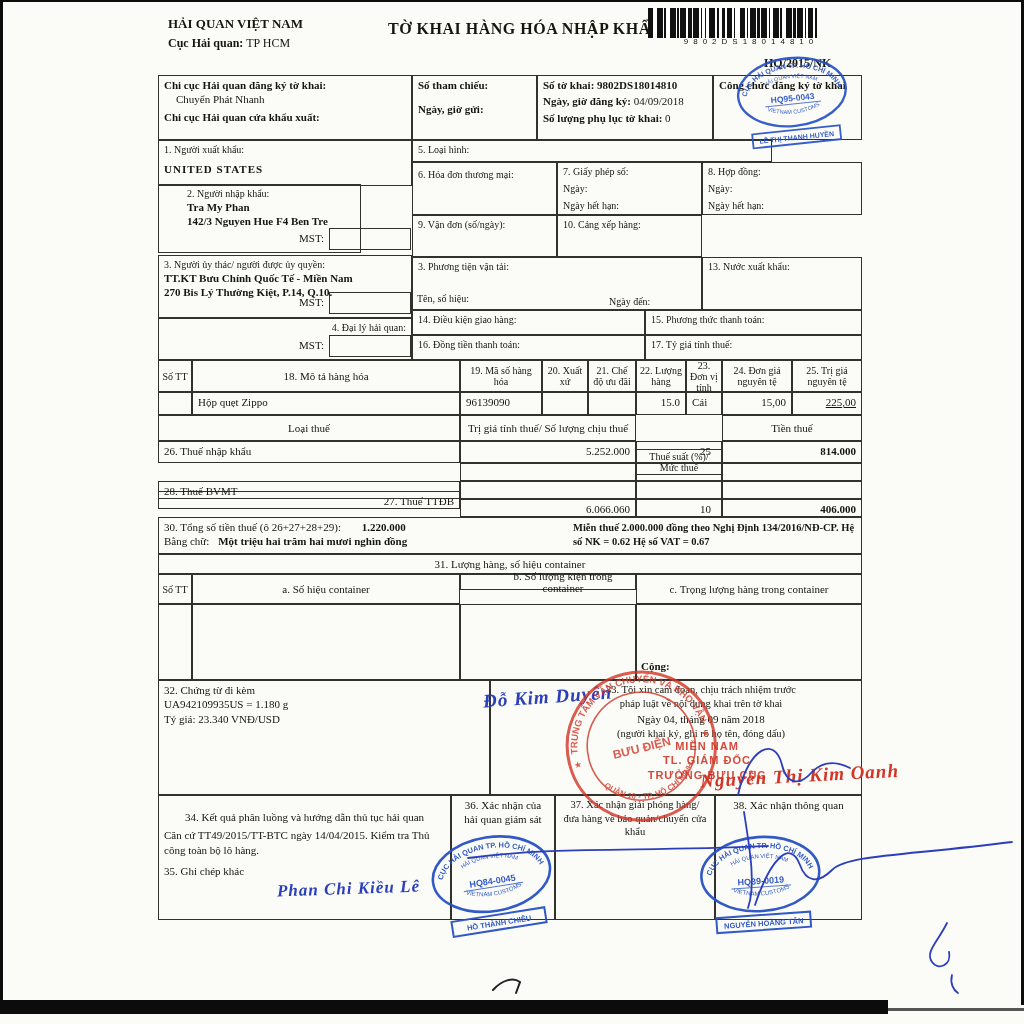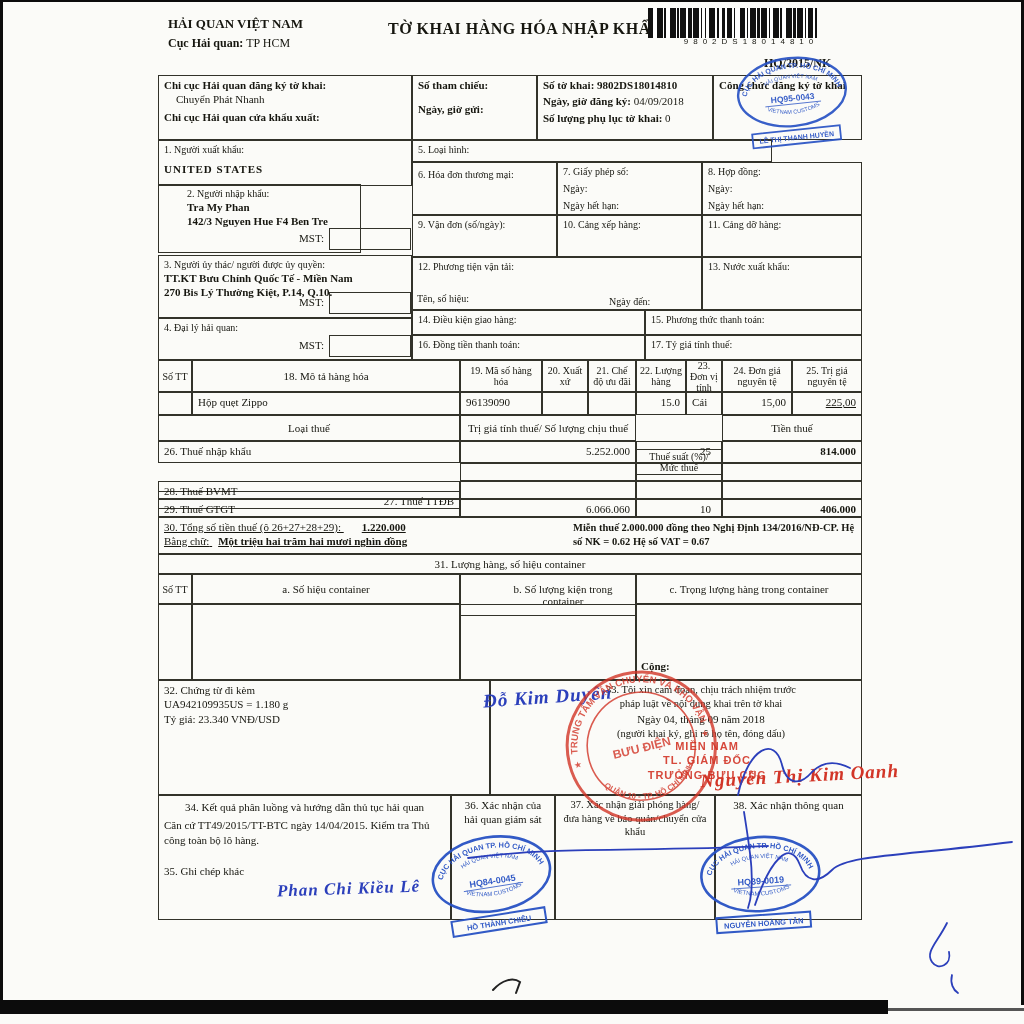--- a/index.html
+++ b/index.html
@@ -134,43 +134,42 @@
     <div class="abs" style="left:140px;top:46px;">MST:</div>
     <div class="abs" style="left:170px;top:43px;width:82px;height:22px;border:1px solid #32322a;"></div>
   </div>
   <div class="cell" style="left:158px;top:255px;width:254px;height:63px;">
     <div class="small">3. Người ủy thác/ người được ủy quyền:</div>
     <div class="b">TT.KT Bưu Chính Quốc Tế - Miền Nam</div>
     <div class="b">270 Bis Lý Thường Kiệt, P.14, Q.10.</div>
     <div class="abs" style="left:140px;top:39px;">MST:</div>
     <div class="abs" style="left:170px;top:36px;width:82px;height:22px;border:1px solid #32322a;"></div>
   </div>
-  <div class="cell" style="left:158px;top:318px;width:254px;height:42px;">
+  <div class="cell" style="left:158px;top:318px;width:254px;height:42px;text-align:right;">
     <div class="small">4. Đại lý hải quan:</div>
     <div class="abs" style="left:140px;top:19px;">MST:</div>
     <div class="abs" style="left:170px;top:16px;width:82px;height:22px;border:1px solid #32322a;"></div>
   </div>
 
   <div class="cell small" style="left:412px;top:140px;width:360px;height:22px;">5. Loại hình:</div>
   <div class="cell small" style="left:412px;top:162px;width:145px;height:53px;padding-top:5px;">6. Hóa đơn thương mại:</div>
   <div class="cell small" style="left:557px;top:162px;width:145px;height:53px;">
     <div>7. Giấy phép số:</div>
     <div style="margin-top:4px;">Ngày:</div>
     <div style="margin-top:4px;">Ngày hết hạn:</div>
   </div>
   <div class="cell small" style="left:702px;top:162px;width:160px;height:53px;">
     <div>8. Hợp đồng:</div>
     <div style="margin-top:4px;">Ngày:</div>
     <div style="margin-top:4px;">Ngày hết hạn:</div>
   </div>
   <div class="cell small" style="left:412px;top:215px;width:145px;height:42px;">9. Vận đơn (số/ngày):</div>
   <div class="cell small" style="left:557px;top:215px;width:145px;height:42px;">10. Cảng xếp hàng:</div>
-  <div class="cell small" style="left:702px;top:215px;width:160px;height:42px;">11. Cảng dỡ hàng:</div>
   <div class="cell small" style="left:412px;top:257px;width:290px;height:53px;">
-    <div>12. Phương tiện vận tải:</div>
+    <div>3. Phương tiện vận tải:</div>
     <div class="abs" style="left:4px;top:34px;">Tên, số hiệu:</div>
     <div class="abs" style="left:196px;top:37px;">Ngày đến:</div>
   </div>
   <div class="cell small" style="left:702px;top:257px;width:160px;height:53px;">13. Nước xuất khẩu:</div>
   <div class="cell small" style="left:412px;top:310px;width:233px;height:25px;">14. Điều kiện giao hàng:</div>
   <div class="cell small" style="left:645px;top:310px;width:217px;height:25px;">15. Phương thức thanh toán:</div>
   <div class="cell small" style="left:412px;top:335px;width:233px;height:25px;">16. Đồng tiền thanh toán:</div>
   <div class="cell small" style="left:645px;top:335px;width:217px;height:25px;">17. Tỷ giá tính thuế:</div>
 
   <div class="cell hc" style="left:158px;top:360px;width:34px;height:32px;">Số TT</div>
@@ -206,41 +205,40 @@
   <div class="cell" style="left:158px;top:491px;width:302px;height:18px;text-align:right;">27. Thuế TTĐB</div>
   <div class="cell" style="left:460px;top:463px;width:176px;height:18px;"></div>
   <div class="cell" style="left:636px;top:463px;width:86px;height:18px;"></div>
   <div class="cell" style="left:722px;top:463px;width:140px;height:18px;"></div>
 
   <div class="cell" style="left:158px;top:481px;width:302px;height:18px;">28. Thuế BVMT</div>
   <div class="cell" style="left:460px;top:481px;width:176px;height:18px;"></div>
   <div class="cell" style="left:636px;top:481px;width:86px;height:18px;"></div>
   <div class="cell" style="left:722px;top:481px;width:140px;height:18px;"></div>
 
-  <div class="cell" style="left:158px;top:499px;width:302px;height:18px;">29. Thuế GTGT</div>
   <div class="cell r" style="left:460px;top:499px;width:176px;height:18px;">6.066.060</div>
   <div class="cell r" style="left:636px;top:499px;width:86px;height:18px;padding-right:10px;">10</div>
   <div class="cell r b" style="left:722px;top:499px;width:140px;height:18px;">406.000</div>
 
-  <div class="cell" style="left:158px;top:517px;width:704px;height:37px;text-decoration:underline;">
+  <div class="cell" style="left:158px;top:517px;width:704px;height:37px;">
     <div>
       <span>30. Tổng số tiền thuế (ô 26+27+28+29):</span>
       <span class="b" style="margin-left:18px;">1.220.000</span>
     </div>
     <div>
       <span>Bằng chữ:</span>
       <span class="b" style="margin-left:6px;">Một triệu hai trăm hai mươi nghìn đồng</span>
     </div>
     <div class="abs b" style="left:414px;top:3px;width:284px;font-size:10.5px;">Miễn thuế 2.000.000 đồng theo Nghị Định 134/2016/NĐ-CP.  Hệ số NK = 0.62 Hệ số VAT = 0.67</div>
   </div>
 
   <div class="cell c" style="left:158px;top:554px;width:704px;height:20px;">31. Lượng hàng, số hiệu container</div>
   <div class="cell hc" style="left:158px;top:574px;width:34px;height:30px;">Số TT</div>
   <div class="cell hc" style="left:192px;top:574px;width:268px;height:30px;font-size:11px;">a. Số hiệu container</div>
-  <div class="cell hc" style="left:460px;top:574px;width:176px;height:42px;font-size:11px;padding-left:32px;">b. Số lượng kiện trong container</div>
+  <div class="cell hc" style="left:460px;top:574px;width:176px;height:16px;font-size:11px;padding-left:32px;">b. Số lượng kiện trong container</div>
   <div class="cell hc" style="left:636px;top:574px;width:226px;height:30px;font-size:11px;">c. Trọng lượng hàng trong container</div>
   <div class="cell" style="left:158px;top:604px;width:34px;height:76px;"></div>
   <div class="cell" style="left:192px;top:604px;width:268px;height:76px;"></div>
   <div class="cell" style="left:460px;top:604px;width:176px;height:76px;"></div>
   <div class="cell" style="left:636px;top:604px;width:226px;height:76px;">
     <div class="abs b" style="left:4px;top:54px;">Cộng:</div>
   </div>
 
   <div class="cell" style="left:158px;top:680px;width:332px;height:115px;">
     <div>32. Chứng từ đi kèm</div>
@@ -259,21 +257,21 @@
       <div>TL. GIÁM ĐỐC</div>
       <div>TRƯỞNG BƯU CỤC</div>
     </div>
   </div>
 
   <div class="abs script ink-blue" style="left:483px;top:686px;font-size:19px;transform:rotate(-4deg);">Đỗ Kim Duyên</div>
 
   <div class="abs script stamp-red" style="left:700px;top:765px;font-size:19px;transform:rotate(-3deg);z-index:6;">Nguyễn Thị Kim Oanh</div>
 
   <div class="cell" style="left:158px;top:795px;width:293px;height:125px;">
-    <div class="c" style="margin-top:2px;">34. Kết quả phân luồng và hướng dẫn thủ tục hải quan</div>
+    <div class="c" style="margin-top:12px;">34. Kết quả phân luồng và hướng dẫn thủ tục hải quan</div>
     <div style="margin-top:4px;width:270px;">Căn cứ TT49/2015/TT-BTC ngày 14/04/2015. Kiểm tra Thủ công toàn bộ lô hàng.</div>
     <div class="abs" style="left:5px;top:68px;">35. Ghi chép khác</div>
     <div class="abs script ink-blue" style="left:118px;top:82px;font-size:17px;transform:rotate(-2deg);">Phan Chi Kiều Lê</div>
   </div>
   <div class="cell c" style="left:451px;top:795px;width:104px;height:125px;">
     <div>36. Xác nhận của</div>
     <div>hải quan giám sát</div>
   </div>
   <div class="cell c" style="left:555px;top:795px;width:160px;height:125px;font-size:10.5px;">
     <div>37. Xác nhận giải phóng hàng/</div>

